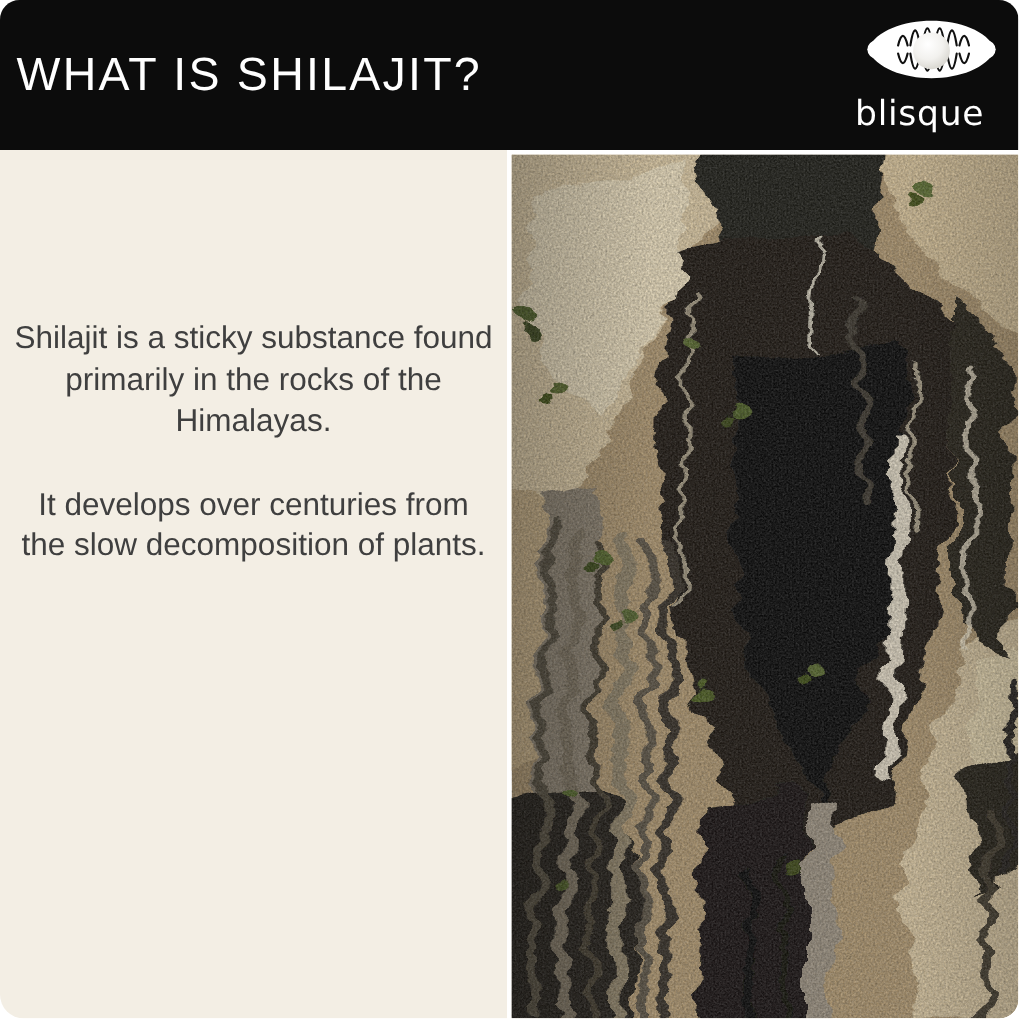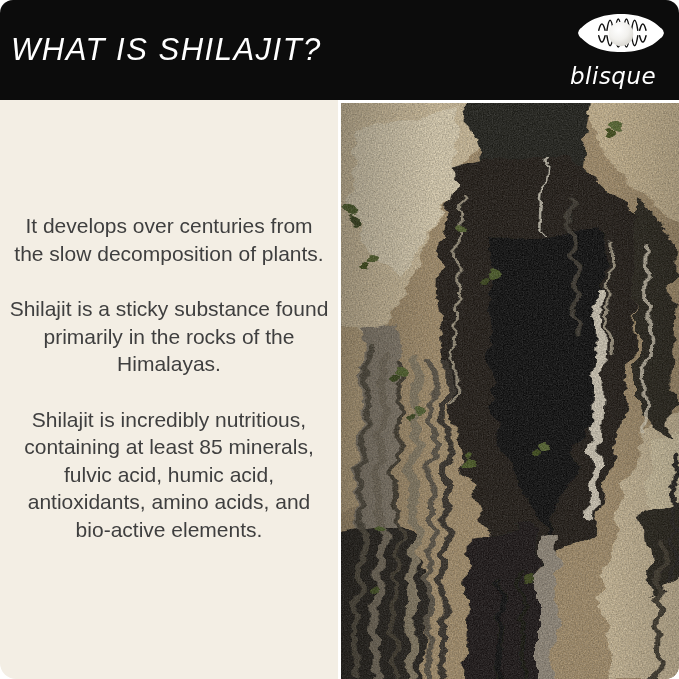--- a/index.html
+++ b/index.html
@@ -1,18 +1,18 @@
 <!DOCTYPE html>
 <html style="--header-bg: #0c0c0c; --panel-bg: #f3eee4; --text-color: #3f3f3f; --brand-white: #ffffff;"><head>
 <meta charset="utf-8">
 <style>
   html,body{margin:0;padding:0;background:#ffffff;}
   body{width:679px;height:679px;position:relative;font-family:"Liberation Sans",sans-serif;}
   .card{position:absolute;left:0;top:0;width:679px;height:679px;border-radius:13px;overflow:hidden;background:#ffffff;}
-  .header{position:absolute;left:0;top:0;width:679px;height:100px;background:var(--header-bg,#0c0c0c);font-style:italic;}
+  .header{position:absolute;left:0;top:0;width:679px;height:100px;background:var(--header-bg,#0c0c0c);}
   .title{position:absolute;left:11px;top:32px;margin:0;font-size:31px;font-weight:500;letter-spacing:1.5px;color:#ffffff;white-space:nowrap;}
   .logo{position:absolute;right:7px;top:3px;width:102px;text-align:left;color:#ffffff;}
   .logo svg{display:block;margin:0 auto;}
   .brand{font-family:"DejaVu Sans",sans-serif;font-size:23px;letter-spacing:.5px;margin-top:0px;line-height:26px;}
   .panel{position:absolute;left:0;top:100px;width:338px;height:579px;background:var(--panel-bg,#f3eee4);border-bottom-left-radius:16px;box-sizing:border-box;padding:112px 4px 0 4px;}
   .para{margin:0 0 28px 0;font-size:21px;line-height:27.5px;font-weight:400;color:var(--text-color,#3f3f3f);text-align:center;white-space:pre-line;}
   .photo{position:absolute;left:341px;top:103px;width:338px;height:576px;border-bottom-right-radius:13px;overflow:hidden;margin:0;}
   .photo svg{display:block;}
 </style>
 </head>
@@ -60,30 +60,25 @@
           <path d="M61.5,36 Q65,58 68.5,36"></path>
           <path d="M70.5,36 Q74,50 77.5,36"></path>
         </g>
         <circle cx="50" cy="34" r="13.5" fill="url(#gPearl)"></circle>
       </svg>
       <div class="brand">blisque</div>
     </div>
   </header>
 
   <section class="panel">
-    <p class="para">It develops over centuries from
-the slow decomposition of plants.</p>
     <p class="para">Shilajit is a sticky substance found
 primarily in the rocks of the
 Himalayas.</p>
-    <p class="para">Shilajit is incredibly nutritious,
-containing at least 85 minerals,
-fulvic acid, humic acid,
-antioxidants, amino acids, and
-bio-active elements.</p>
+    <p class="para">It develops over centuries from
+the slow decomposition of plants.</p>
   </section>
 
   <figure class="photo">
     <svg width="338" height="576" viewBox="0 0 338 576" aria-hidden="true">
       <defs>
         <filter id="fRock" x="-20%" y="-10%" width="140%" height="120%">
           <feTurbulence type="fractalNoise" baseFrequency="0.012 0.045" numOctaves="4" seed="8" result="t"></feTurbulence>
           <feDisplacementMap in="SourceGraphic" in2="t" scale="26" xChannelSelector="R" yChannelSelector="G"></feDisplacementMap>
         </filter>
         <filter id="fGrainD" x="0" y="0" width="100%" height="100%">

